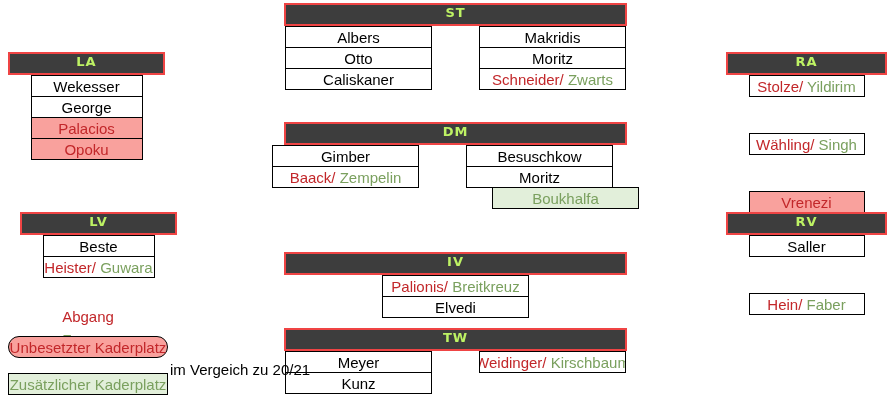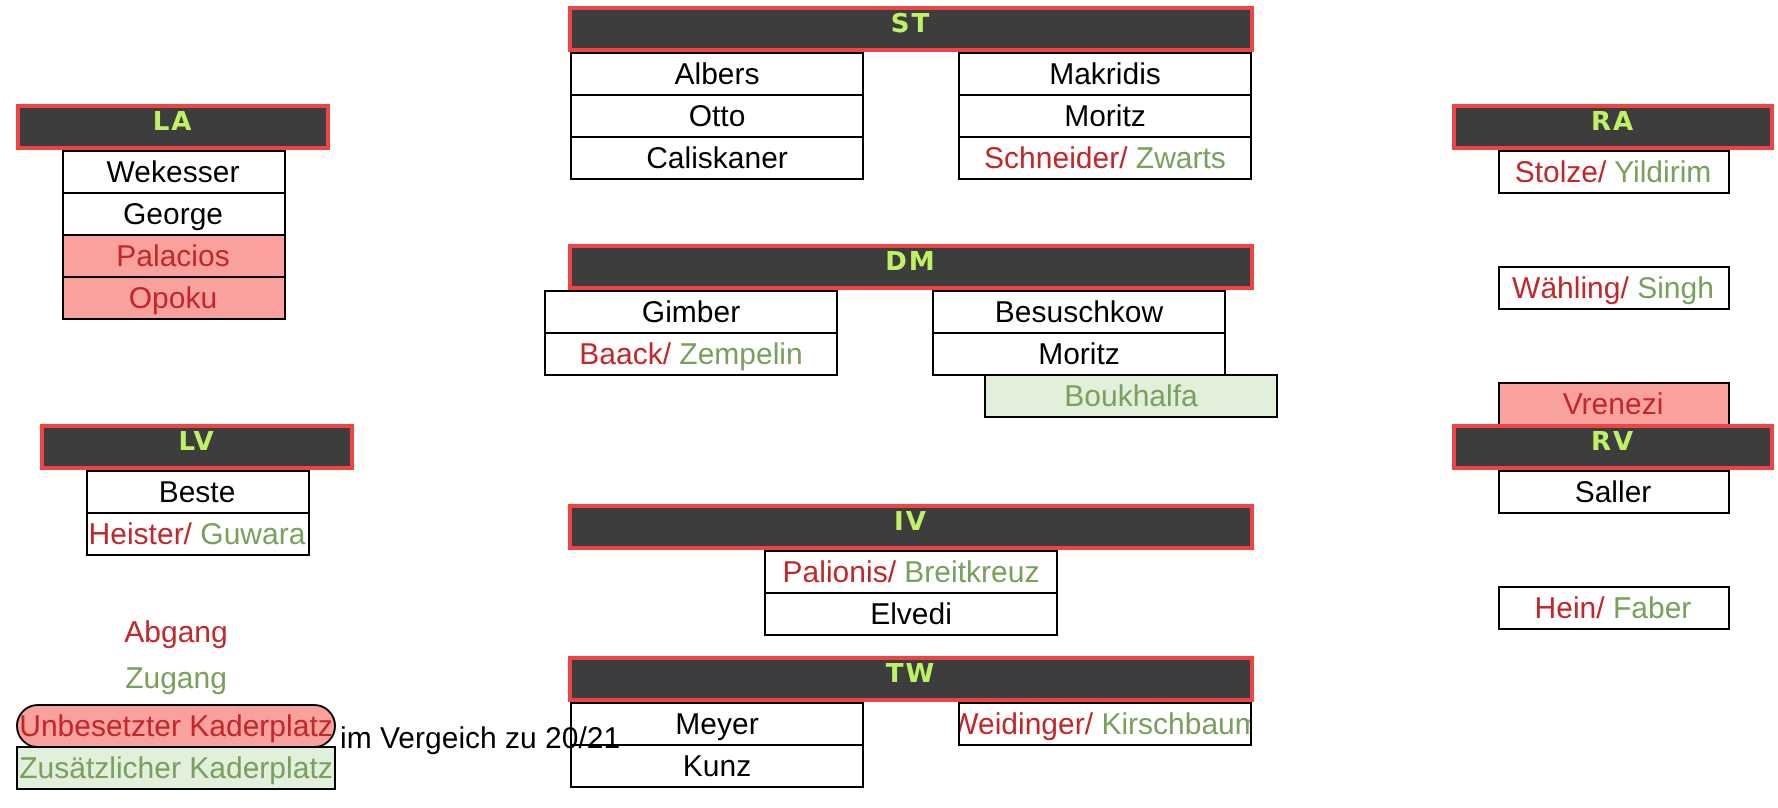--- a/index.html
+++ b/index.html
@@ -50,21 +50,21 @@
     position:absolute; width:160px; height:20px; font-size:15px;
     display:flex; align-items:center; justify-content:center;
   }
   .legend-abgang { left:8px; top:306px; color:var(--out,#c2272a); }
   .legend-zugang { left:8px; top:329px; color:var(--in,#7aa05e); }
   .legend-box {
     position:absolute; left:8px; width:160px; height:22px;
     box-sizing:border-box; border:1px solid #000; font-size:15px;
     display:flex; align-items:center; justify-content:center;
   }
-  .legend-box-red   { top:352px; background:var(--fill-red,#f9a19d);   color:var(--out,#c2272a);border-radius:11px; }
+  .legend-box-red   { top:336px; background:var(--fill-red,#f9a19d);   color:var(--out,#c2272a);border-radius:11px; }
   .legend-box-green { top:373px; background:var(--fill-green,#e2efda); color:var(--in,#7aa05e); }
   .legend-note {
     position:absolute; left:170px; top:361px; font-size:15px; color:#000;
     white-space:nowrap;
   }
 </style>
 </head>
 <body>
 
 <div class="stage">

